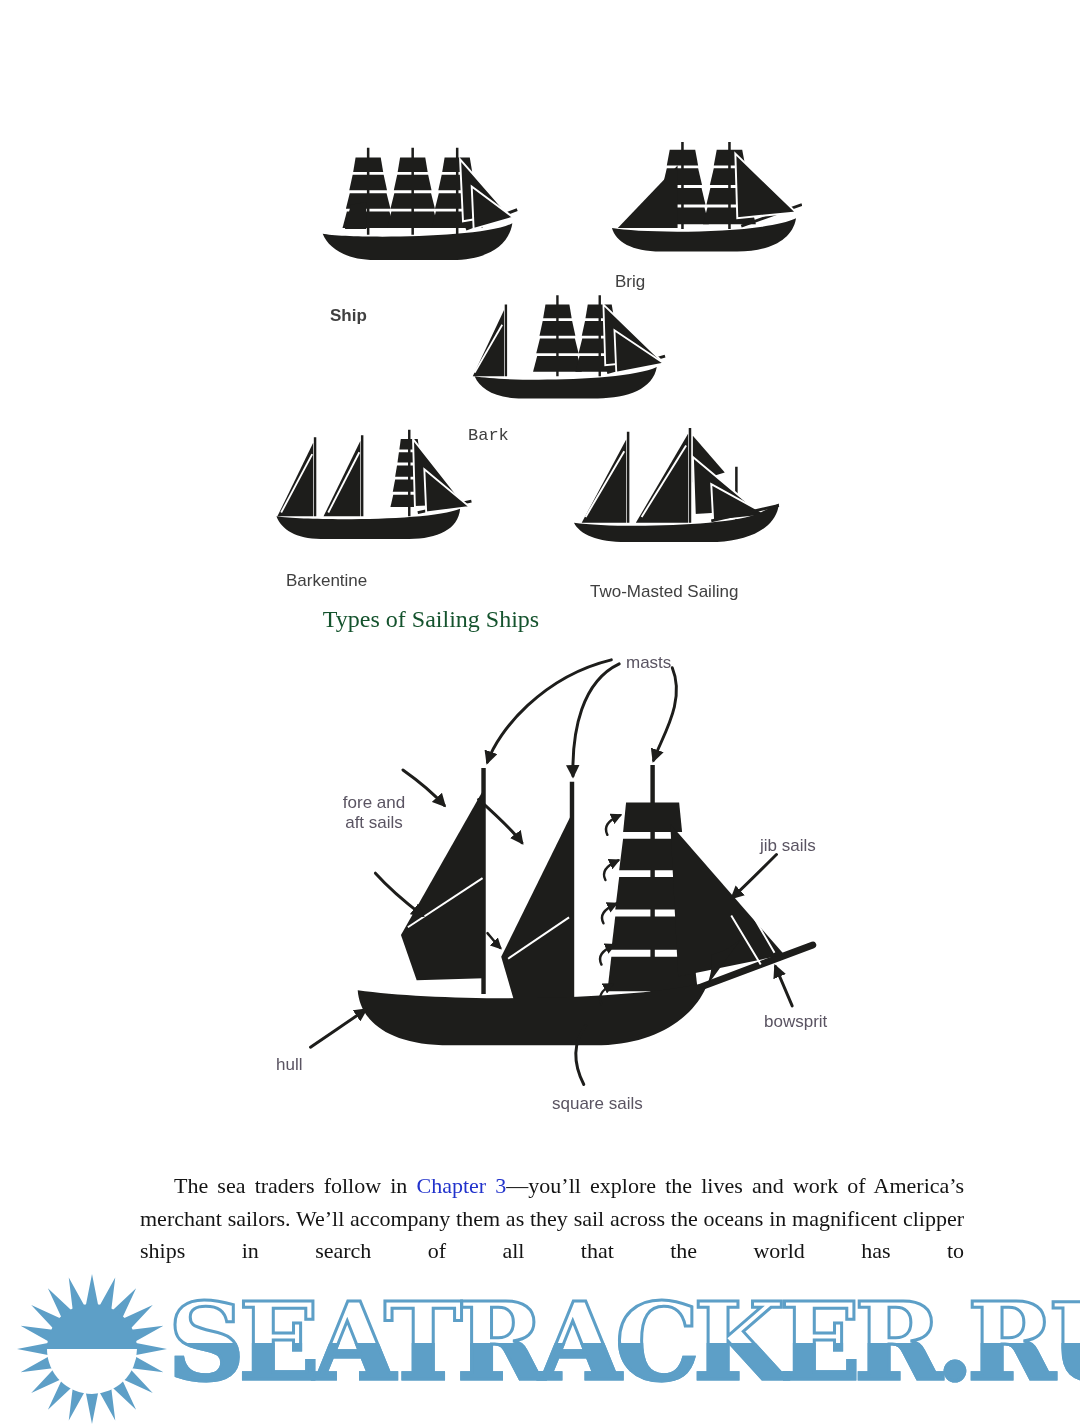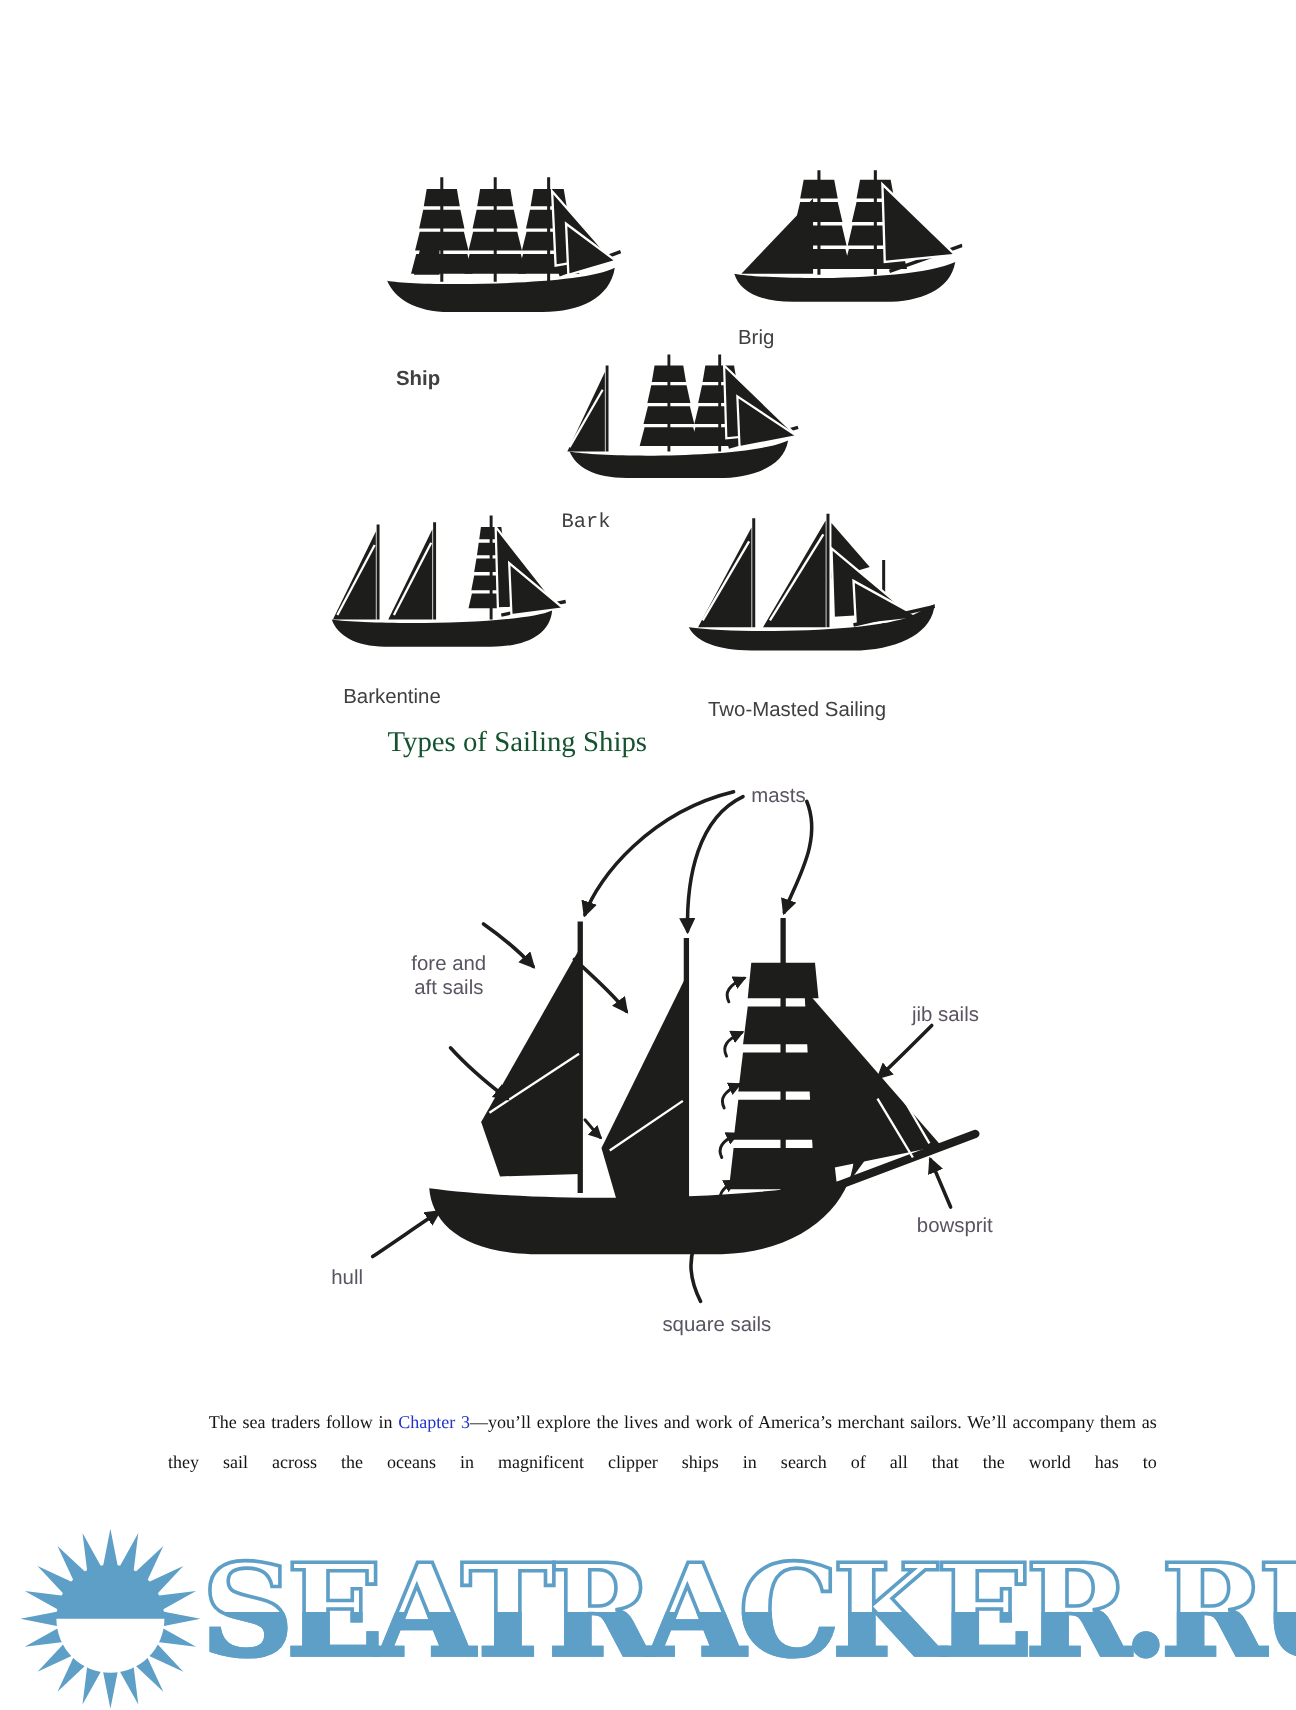--- a/index.html
+++ b/index.html
@@ -22,21 +22,21 @@
   .diagram-label {
     position:absolute; font-family:"Liberation Sans", sans-serif;
     font-size:17px; color:#5a5462; white-space:pre-line; text-align:center;
   }
   .figure-caption {
     position:absolute; left:0; width:862px; text-align:center;
     font-size:24px; color:#14532d;
   }
   .body-paragraph {
     position:absolute; left:140px; top:1170px; width:824px; margin:0;
-    font-size:15px; line-height:32.5px; color:#141414;
+    font-size:22px; line-height:32.5px; color:#141414;
     text-align:justify; text-align-last:justify; text-indent:34px;
   }
   .chapter-link { color:#2233cc; text-decoration:none; cursor:pointer; }
   .wm-text {
     position:absolute; left:168px; top:1281px; height:124px;
     font-family:"DejaVu Serif", serif; font-weight:bold;
     font-size:106px; line-height:122px; letter-spacing:-6px; white-space:nowrap;
     background:linear-gradient(to bottom,#ffffff 0%,#ffffff 50%,#5d9fc7 50%,#5d9fc7 100%);
     -webkit-background-clip:text; background-clip:text; color:transparent;
     -webkit-text-stroke:3px #5d9fc7;

